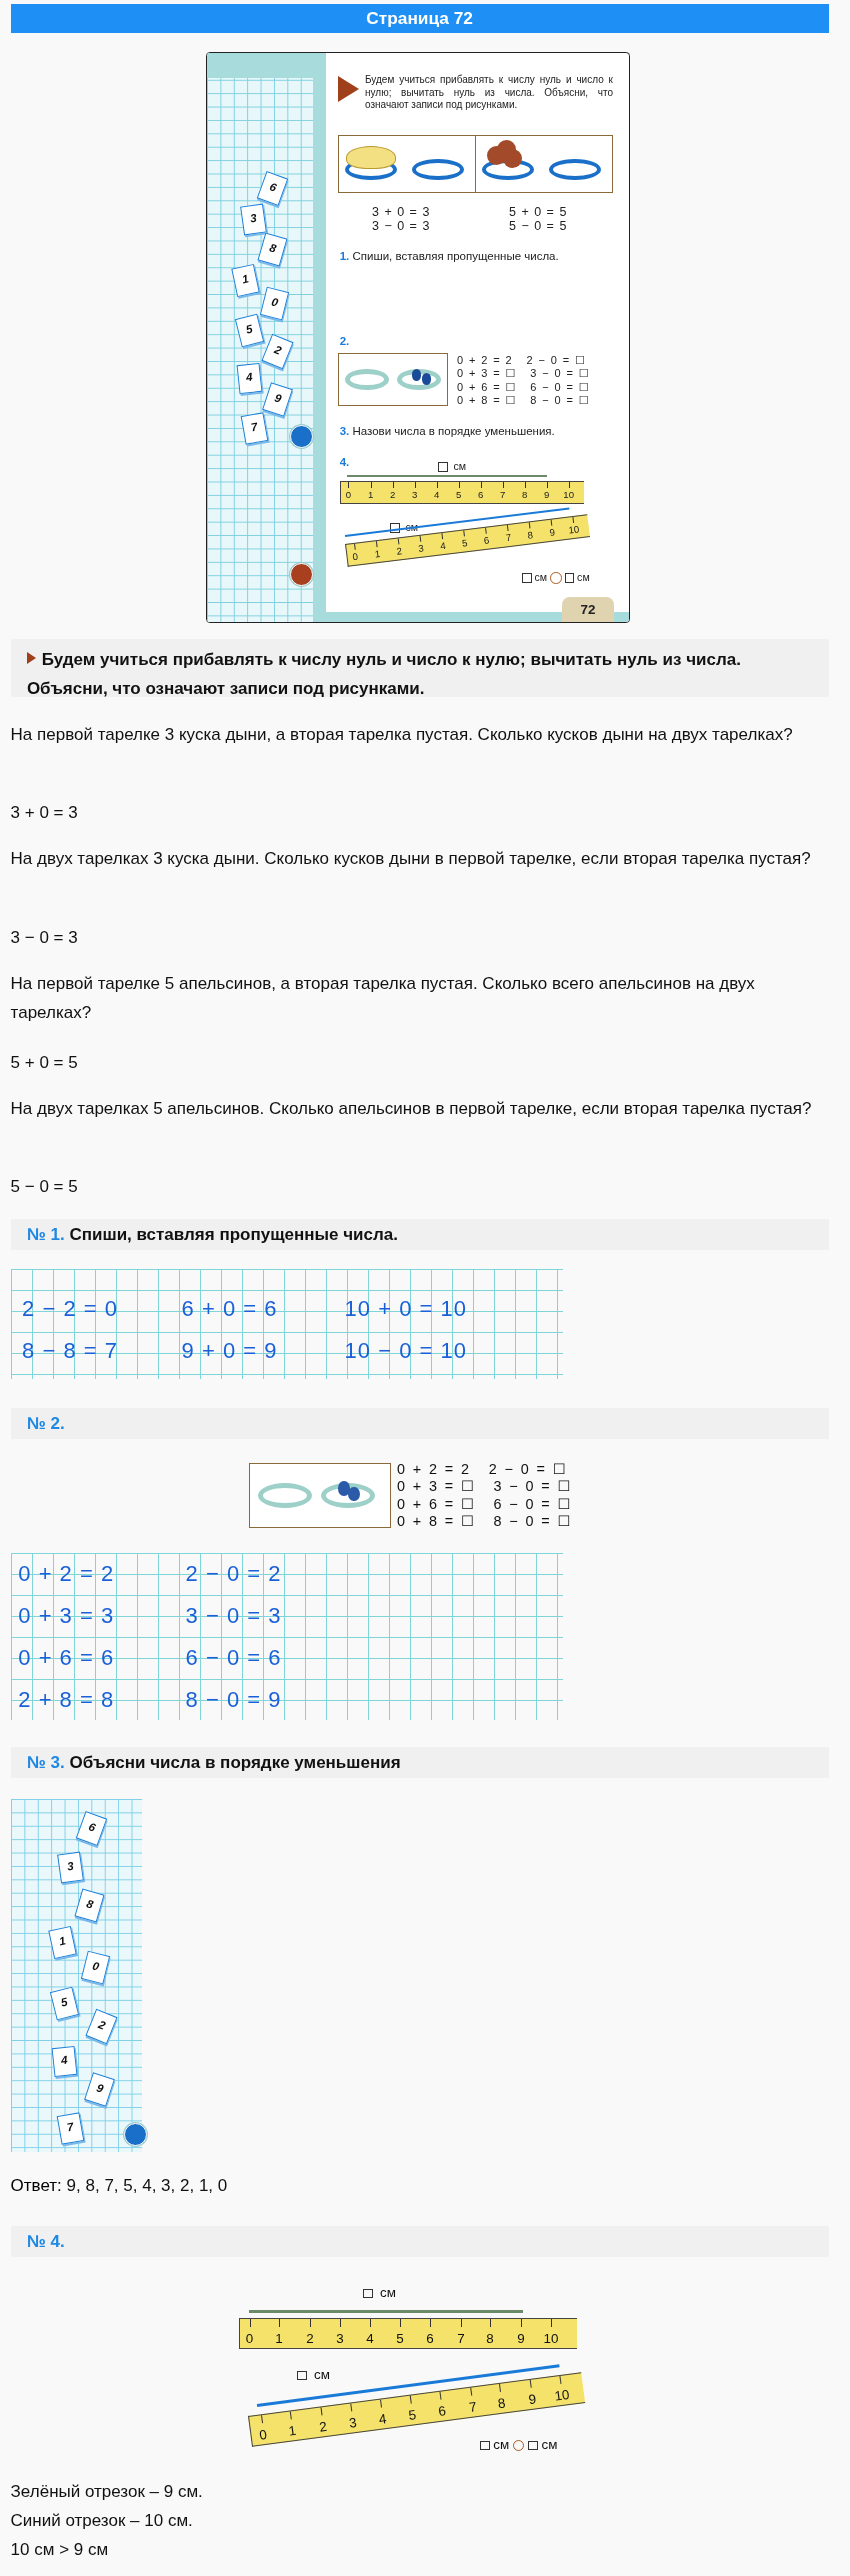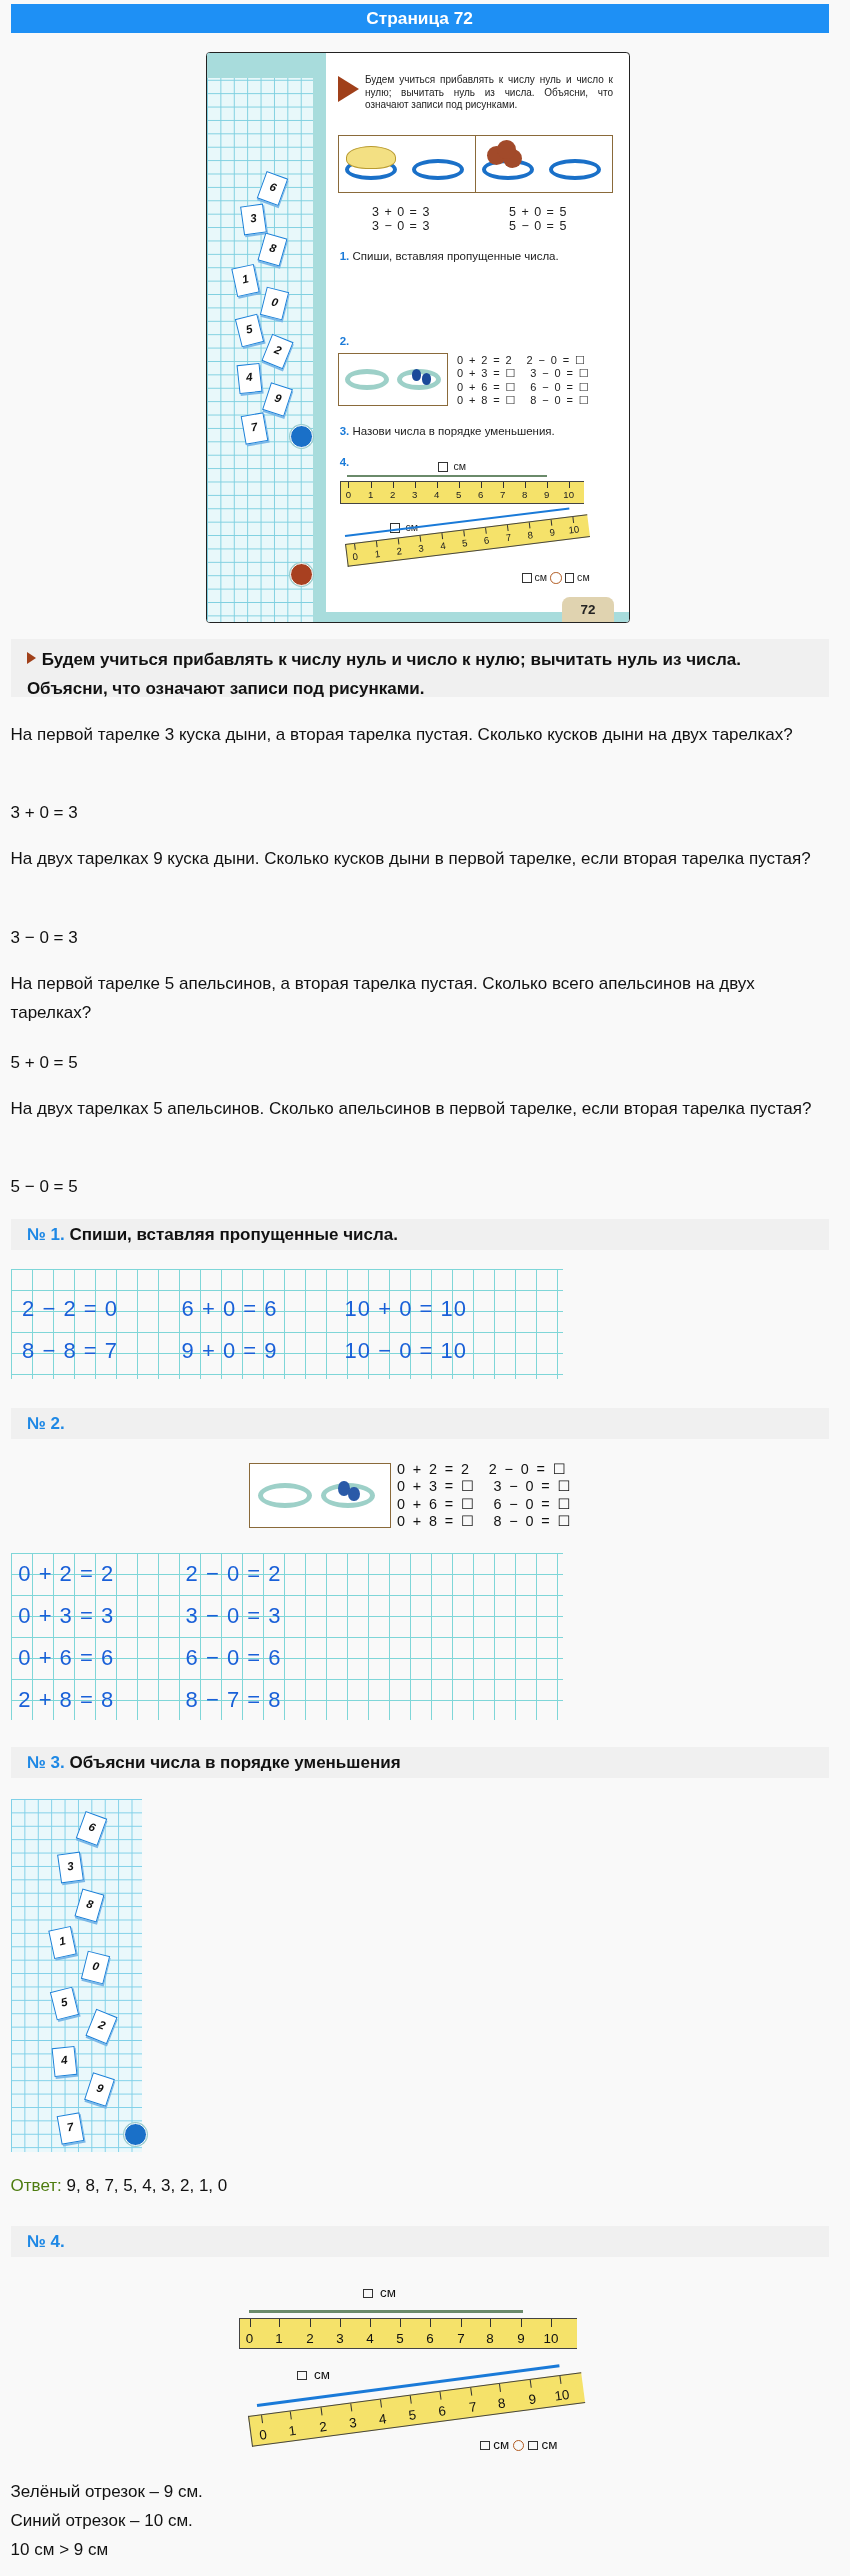--- a/index.html
+++ b/index.html
@@ -90,21 +90,21 @@
   }
   .ans-eq { position:absolute; font-size:22px; color:#1a60d8; letter-spacing:1px; }
   .s2-img { position:absolute; left:249px; top:1463px; width:142px; height:65px; border:1.4px solid #8a6a3a; background:#fff; }
   .s2-eqs { position:absolute; left:397px; top:1461px; font-size:14.4px; line-height:17.3px; letter-spacing:1.9px; }
   .cards-grid {
     position:absolute; left:10.6px; top:1799px; width:131px; height:353px; background:#eaf8fb;
     background-image: linear-gradient(#7fd0e8 1px, transparent 1px), linear-gradient(90deg, #7fd0e8 1px, transparent 1px);
     background-size: 13.4px 13.4px;
   }
   .answer-line { position:absolute; left:10.6px; top:2176px; font-size:17px; }
-  .answer-label { color:#4d7c0f;margin-top:20px; }
+  .answer-label { color:#000000;margin-top:20px; }
 </style>
 </head>
 <body>
 
 <div class="page-header">Страница 72</div>
 
 <div class="book">
   <div class="book-left"></div>
   <div class="book-left-top"></div>
   <div class="book-spine"></div>
@@ -225,21 +225,21 @@
     <div class="page-num">72</div>
   </div>
 </div>
 
 <div class="lead-box">
   <span class="lead-arrow"></span><span>Будем учиться прибавлять к числу нуль и число к нулю; вычитать нуль из числа. Объясни, что означают записи под рисунками.</span>
 </div>
 
 <div class="para" style="top:720px">На первой тарелке 3 куска дыни, а вторая тарелка пустая. Сколько кусков дыни на двух тарелках?</div>
 <div class="para" style="top:798px">3 + 0 = 3</div>
-<div class="para" style="top:844px">На двух тарелках 9 куска дыни. Сколько кусков дыни в первой тарелке, если вторая тарелка пустая?</div>
+<div class="para" style="top:844px">На двух тарелках 3 куска дыни. Сколько кусков дыни в первой тарелке, если вторая тарелка пустая?</div>
 <div class="para" style="top:923px">3 − 0 = 3</div>
 <div class="para" style="top:969px">На первой тарелке 5 апельсинов, а вторая тарелка пустая. Сколько всего апельсинов на двух тарелках?</div>
 <div class="para" style="top:1048px">5 + 0 = 5</div>
 <div class="para" style="top:1094px">На двух тарелках 5 апельсинов. Сколько апельсинов в первой тарелке, если вторая тарелка пустая?</div>
 <div class="para" style="top:1172px">5 − 0 = 5</div>
 
 <div class="sec-box" style="top:1219px">
   <span class="sec-num">№ 1.</span> <span>Спиши, вставляя пропущенные числа.</span>
 </div>
 <div class="ans-grid" style="top:1269px;height:110px">
@@ -267,21 +267,21 @@
   <div><span>0 + 8 = ☐</span>&nbsp;&nbsp;&nbsp;<span>8 − 0 = ☐</span></div>
 </div>
 <div class="ans-grid" style="top:1553px;height:167px">
   <div class="ans-eq" style="left:7.7px;top:7.7px">0 + 2 = 2</div>
   <div class="ans-eq" style="left:175px;top:7.7px">2 − 0 = 2</div>
   <div class="ans-eq" style="left:7.7px;top:50px">0 + 3 = 3</div>
   <div class="ans-eq" style="left:175px;top:50px">3 − 0 = 3</div>
   <div class="ans-eq" style="left:7.7px;top:92px">0 + 6 = 6</div>
   <div class="ans-eq" style="left:175px;top:92px">6 − 0 = 6</div>
   <div class="ans-eq" style="left:7.7px;top:134px">2 + 8 = 8</div>
-  <div class="ans-eq" style="left:175px;top:134px">8 − 7 = 8</div>
+  <div class="ans-eq" style="left:175px;top:134px">8 − 0 = 9</div>
 </div>
 
 <div class="sec-box" style="top:1747px">
   <span class="sec-num">№ 3.</span> <span>Объясни числа в порядке уменьшения</span>
 </div>
 <div class="cards-grid">
   <div class="card" style="left:69px;top:15.4px;transform:rotate(20deg)">6</div>
   <div class="card" style="left:48px;top:54px;transform:rotate(-8deg)">3</div>
   <div class="card" style="left:67px;top:92px;transform:rotate(16deg)">8</div>
   <div class="card" style="left:40px;top:129px;transform:rotate(-12deg)">1</div>

